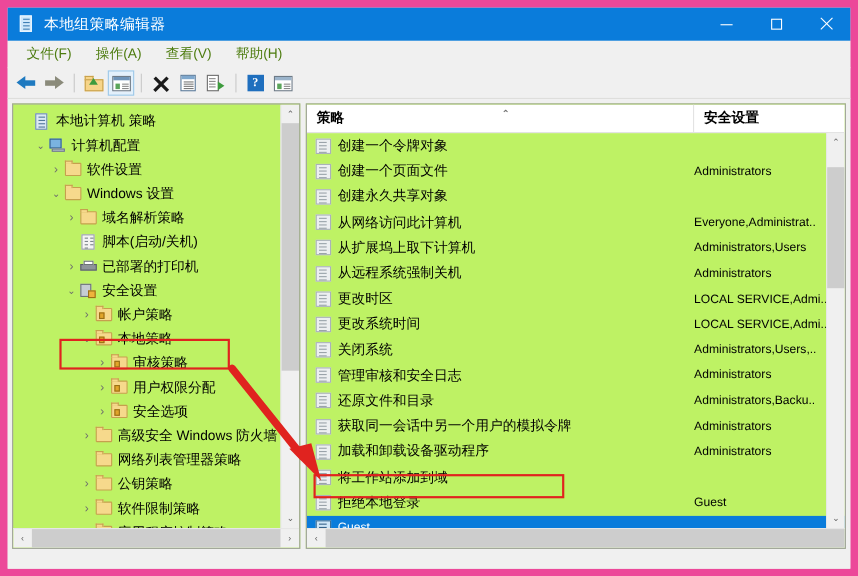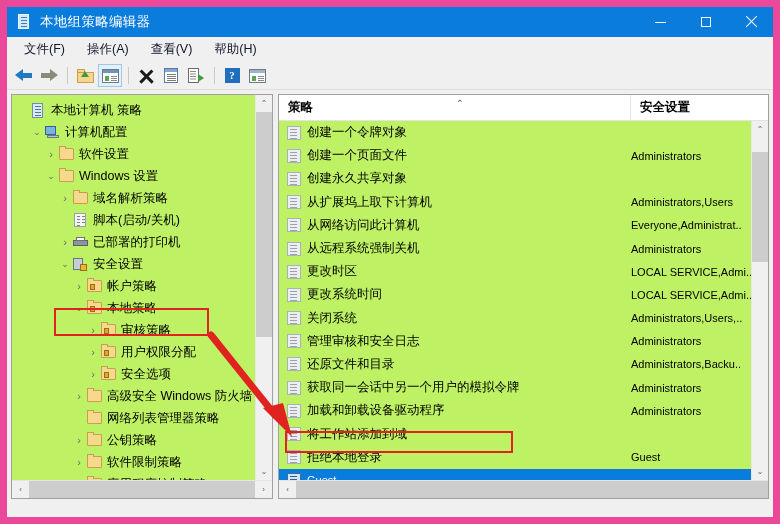--- a/index.html
+++ b/index.html
@@ -54,21 +54,21 @@
   .cap-glyph-close::before{transform:rotate(45deg);}
   .cap-glyph-close::after{transform:rotate(-45deg);}
 
   
   .menubar{
     height:24px;flex:0 0 24px;background:#f0f0f0;
     display:flex;align-items:center;padding-left:6px;
     border-bottom:1px solid #f0f0f0;
   }
   .menu-item{
-    font-size:12.5px;color:#0f172a;padding:3px 11px;white-space:nowrap;
+    font-size:12.5px;color:#4d7c0f;padding:3px 11px;white-space:nowrap;
   }
 
   
   .toolbar{
     height:27px;flex:0 0 27px;background:#f0f0f0;
     display:flex;align-items:center;padding-left:5px;
     border-bottom:1px solid #dededc;
   }
   .tb-btn{
     width:24px;height:23px;display:flex;align-items:center;justify-content:center;
@@ -503,27 +503,27 @@
               <span class="lv-name">创建一个页面文件</span>
               <span class="lv-value">Administrators</span>
             </div>
             <div class="lv-row">
               <span class="lv-icon"></span>
               <span class="lv-name">创建永久共享对象</span>
               <span class="lv-value"></span>
             </div>
             <div class="lv-row">
               <span class="lv-icon"></span>
+              <span class="lv-name">从网络访问此计算机</span>
+              <span class="lv-value">Everyone,Administrat..</span>
+            </div>
+            <div class="lv-row">
+              <span class="lv-icon"></span>
               <span class="lv-name">从扩展坞上取下计算机</span>
               <span class="lv-value">Administrators,Users</span>
-            </div>
-            <div class="lv-row">
-              <span class="lv-icon"></span>
-              <span class="lv-name">从网络访问此计算机</span>
-              <span class="lv-value">Everyone,Administrat..</span>
             </div>
             <div class="lv-row">
               <span class="lv-icon"></span>
               <span class="lv-name">从远程系统强制关机</span>
               <span class="lv-value">Administrators</span>
             </div>
             <div class="lv-row">
               <span class="lv-icon"></span>
               <span class="lv-name">更改时区</span>
               <span class="lv-value">LOCAL SERVICE,Admi..</span>

